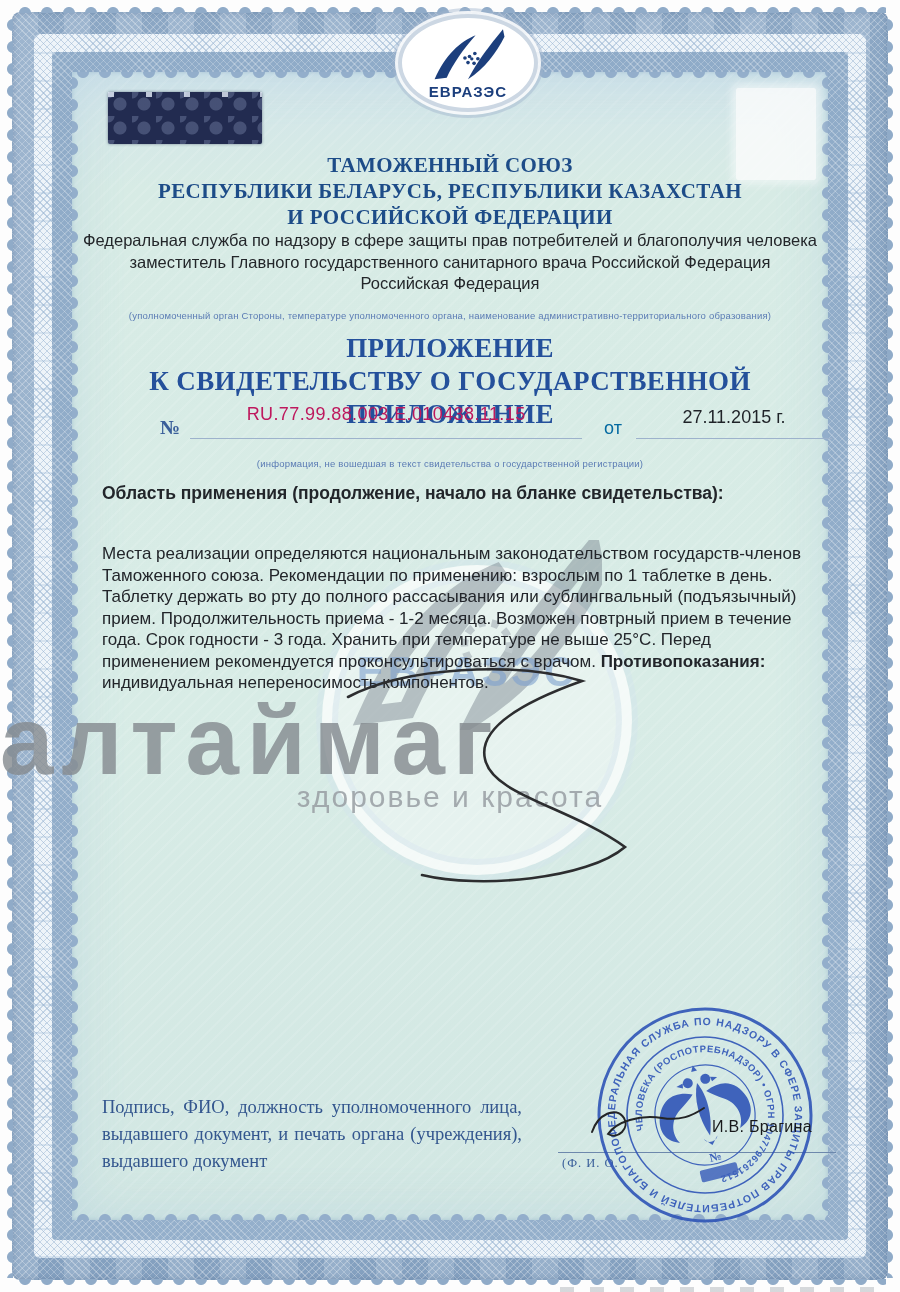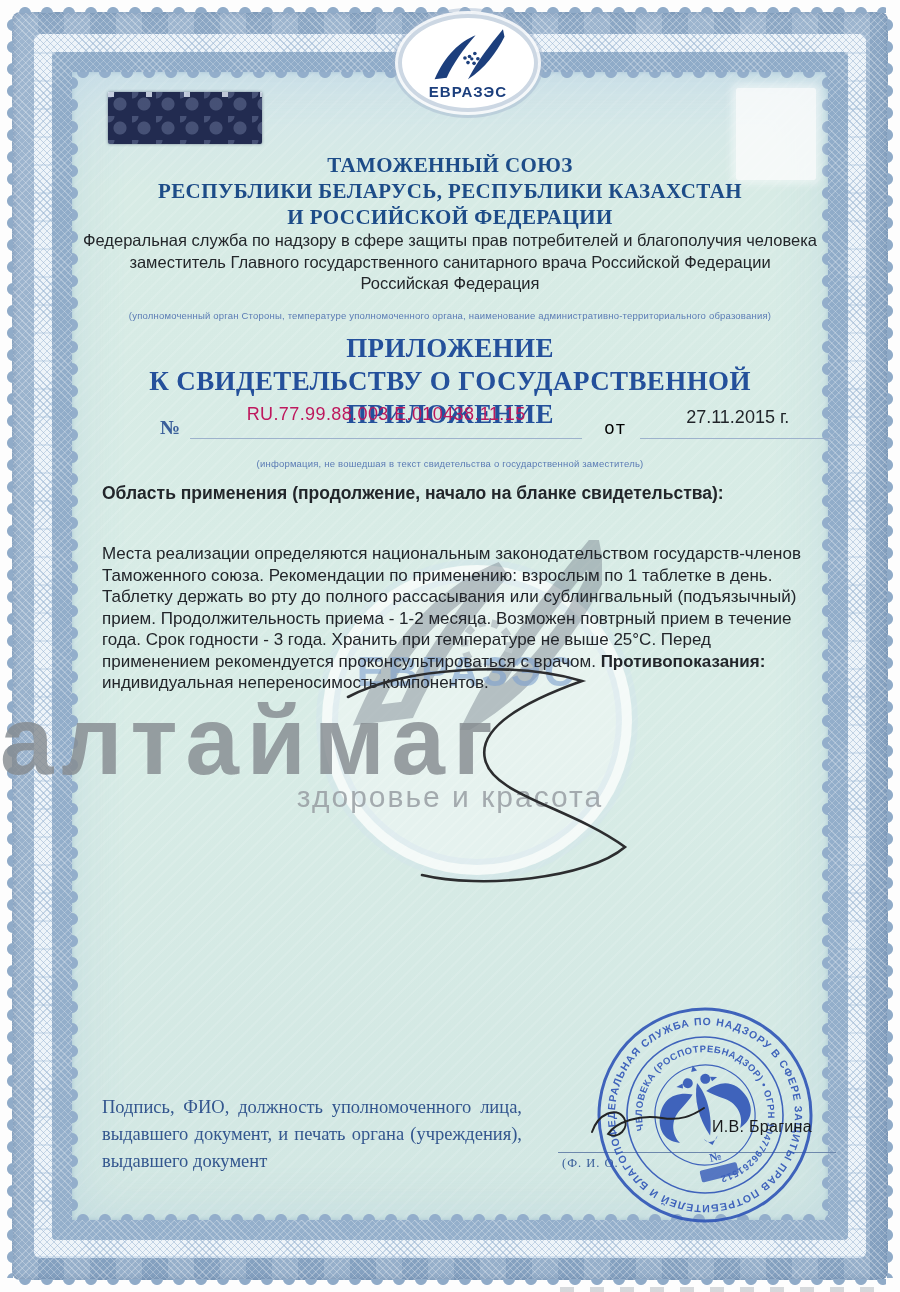--- a/index.html
+++ b/index.html
@@ -85,21 +85,21 @@
   .t1{top:152px;}
   .auth{top:230px;font-size:16.5px;line-height:21.5px;color:#23262a;}
   .note-small{top:310px;font-size:9.5px;color:#5a7bb4;letter-spacing:.2px;}
   .doc-title{top:332px;font-family:"Liberation Serif",serif;font-weight:700;color:#24509b;
       font-size:27px;line-height:33px;letter-spacing:.4px;}
 
   .num-row{position:absolute;left:160px;top:404px;width:680px;display:flex;align-items:flex-end;z-index:7;}
   .num-label{font-family:"Liberation Serif",serif;font-weight:700;color:#3a5f9a;font-size:20px;padding-right:10px;}
   .num-ul{border-bottom:1.5px solid #9db2cc;}
   .num-val{width:392px;text-align:center;font-size:18px;color:#be185d;letter-spacing:.4px;padding-bottom:13px;}
-  .ot-label{font-family:Liberation Mono, monospace;color:#000000;font-size:18px;padding:0 14px 0 22px;text-align:right;}
+  .ot-label{font-family:Liberation Sans, sans-serif;color:#0369a1;font-size:18px;padding:0 14px 0 22px;text-align:right;}
   .date-val{width:196px;text-align:center;font-size:18px;color:#1f2328;padding-bottom:10px;}
   .subnote{top:458px;font-size:9.5px;color:#5a7bb4;}
 
   .body-block{position:absolute;left:102px;top:482px;width:712px;z-index:7;color:#22252a;}
   .body-h{font-weight:700;font-size:17.5px;line-height:22px;margin-bottom:13px;}
   .body-p{font-size:17px;line-height:21.5px;margin-top:39px;}
   .body-p b{font-weight:700;}
 
   
   .wm-badge{position:absolute;left:322px;top:565px;width:290px;height:290px;border-radius:50%;z-index:6;
@@ -172,37 +172,37 @@
   <div class="lattice"></div>
   <div class="white-patch"></div>
 
   <div class="hdr hdr-serif t1">
     <div>ТАМОЖЕННЫЙ СОЮЗ</div>
     <div>РЕСПУБЛИКИ БЕЛАРУСЬ, РЕСПУБЛИКИ КАЗАХСТАН</div>
     <div>И РОССИЙСКОЙ ФЕДЕРАЦИИ</div>
   </div>
   <div class="hdr auth">
     <div>Федеральная служба по надзору в сфере защиты прав потребителей и благополучия человека</div>
-    <div>заместитель Главного государственного санитарного врача Российской Федерации</div>
+    <div>заместитель Главного государственного санитарного врача Российской Федерация</div>
     <div>Российская Федерация</div>
   </div>
   <div class="hdr note-small">(уполномоченный орган Стороны, температуре уполномоченного органа, наименование административно-территориального образования)</div>
 
   <div class="hdr doc-title">
     <div>ПРИЛОЖЕНИЕ</div>
     <div>К СВИДЕТЕЛЬСТВУ О ГОСУДАРСТВЕННОЙ ПРИЛОЖЕНИЕ</div>
   </div>
 
   <div class="num-row">
     <span class="num-label">№</span>
     <span class="num-ul num-val">RU.77.99.88.003.Е.010438.11.15</span>
     <span class="ot-label">от</span>
     <span class="num-ul date-val">27.11.2015 г.</span>
   </div>
-  <div class="hdr note-small subnote">(информация, не вошедшая в текст свидетельства о государственной заместитель)</div>
+  <div class="hdr note-small subnote">(информация, не вошедшая в текст свидетельства о государственной регистрации)</div>
 
   <div class="body-block">
     <div class="body-h">Область применения (продолжение, начало на бланке свидетельства):</div>
     <div class="body-p"><span>Места реализации определяются национальным законодательством государств-членов Таможенного союза. Рекомендации по применению: взрослым по 1 таблетке в день. Таблетку держать во рту до полного рассасывания или сублингвальный (подъязычный) прием. Продолжительность приема - 1-2 месяца. Возможен повтрный прием в течение года. Срок годности - 3 года. Хранить при температуре не выше 25°С. Перед применением рекомендуется проконсультироваться с врачом. </span><b>Противопоказания:</b><span> индивидуальная непереносимость компонентов.</span></div>
   </div>
 
   <div class="wm-badge"></div>
   <svg class="wm-swoosh" width="250" height="190" viewBox="0 0 100 76">
     <path d="M6 70 C20 38 40 20 60 12 C44 30 30 50 22 68 Z" fill="none" stroke="#6f7a85" stroke-width="7"></path>
     <path d="M96 4 C78 26 62 46 50 70 C72 56 88 34 98 14 Z" fill="none" stroke="#6f7a85" stroke-width="7"></path>

